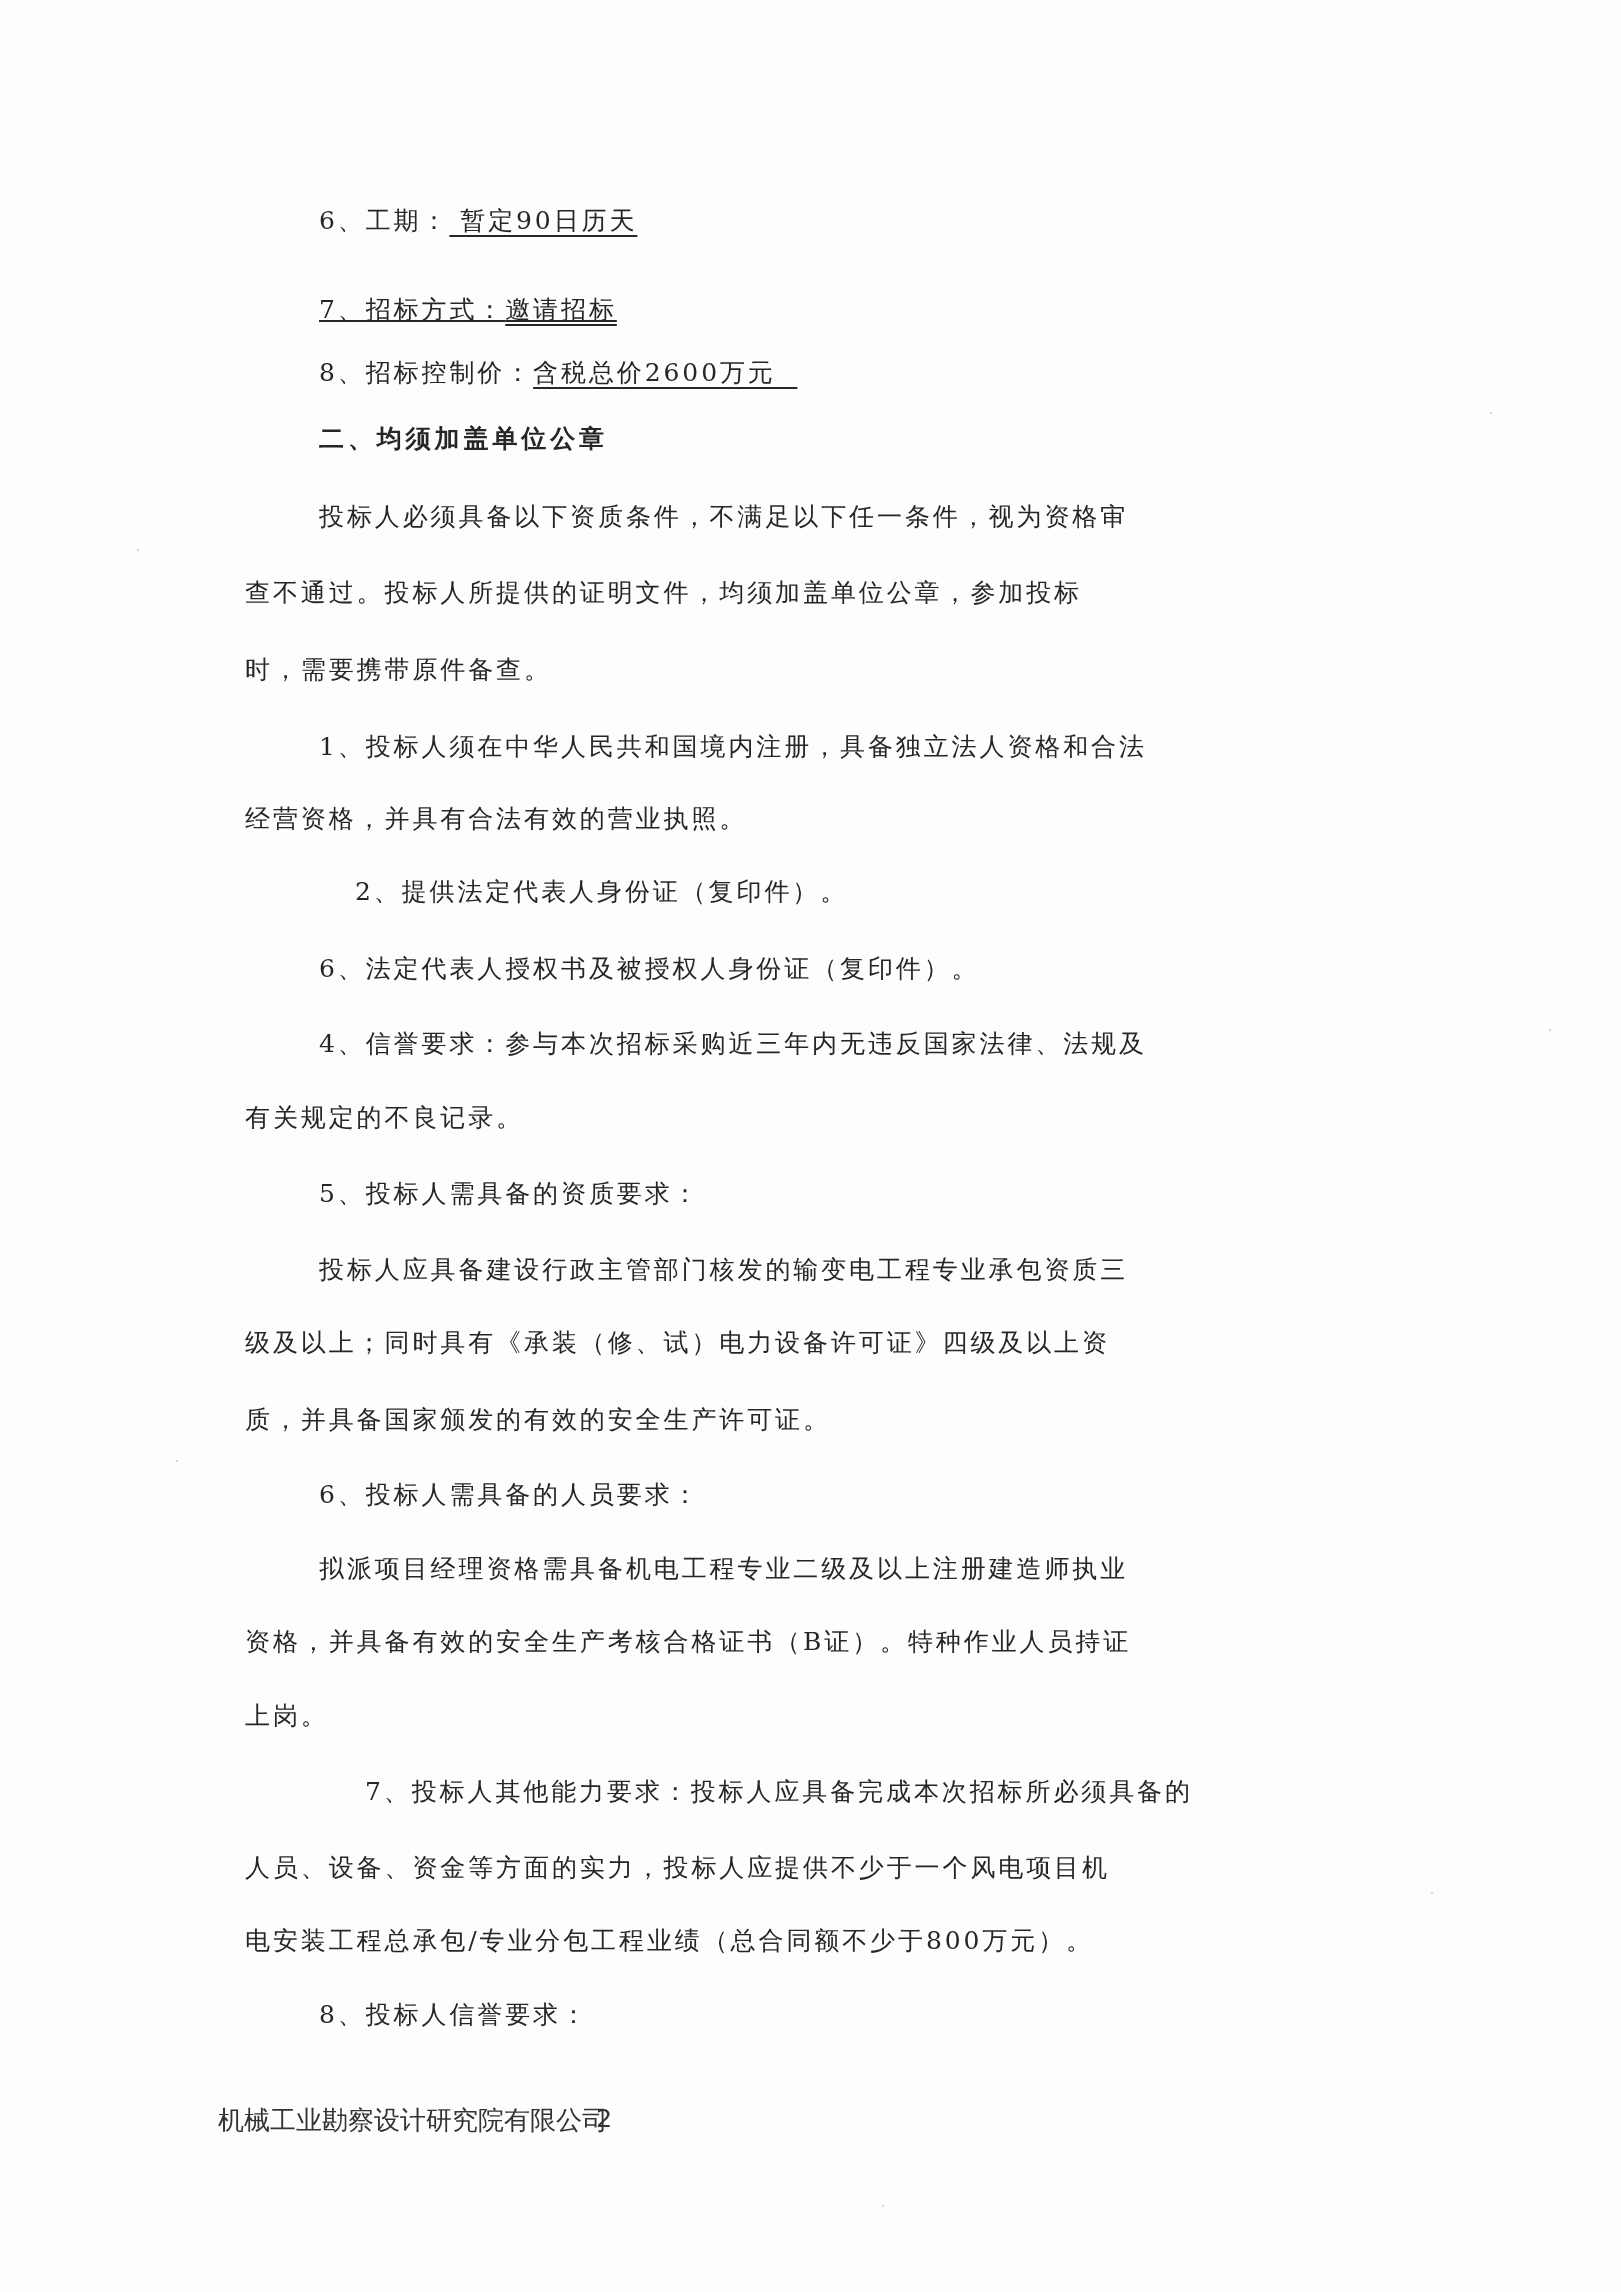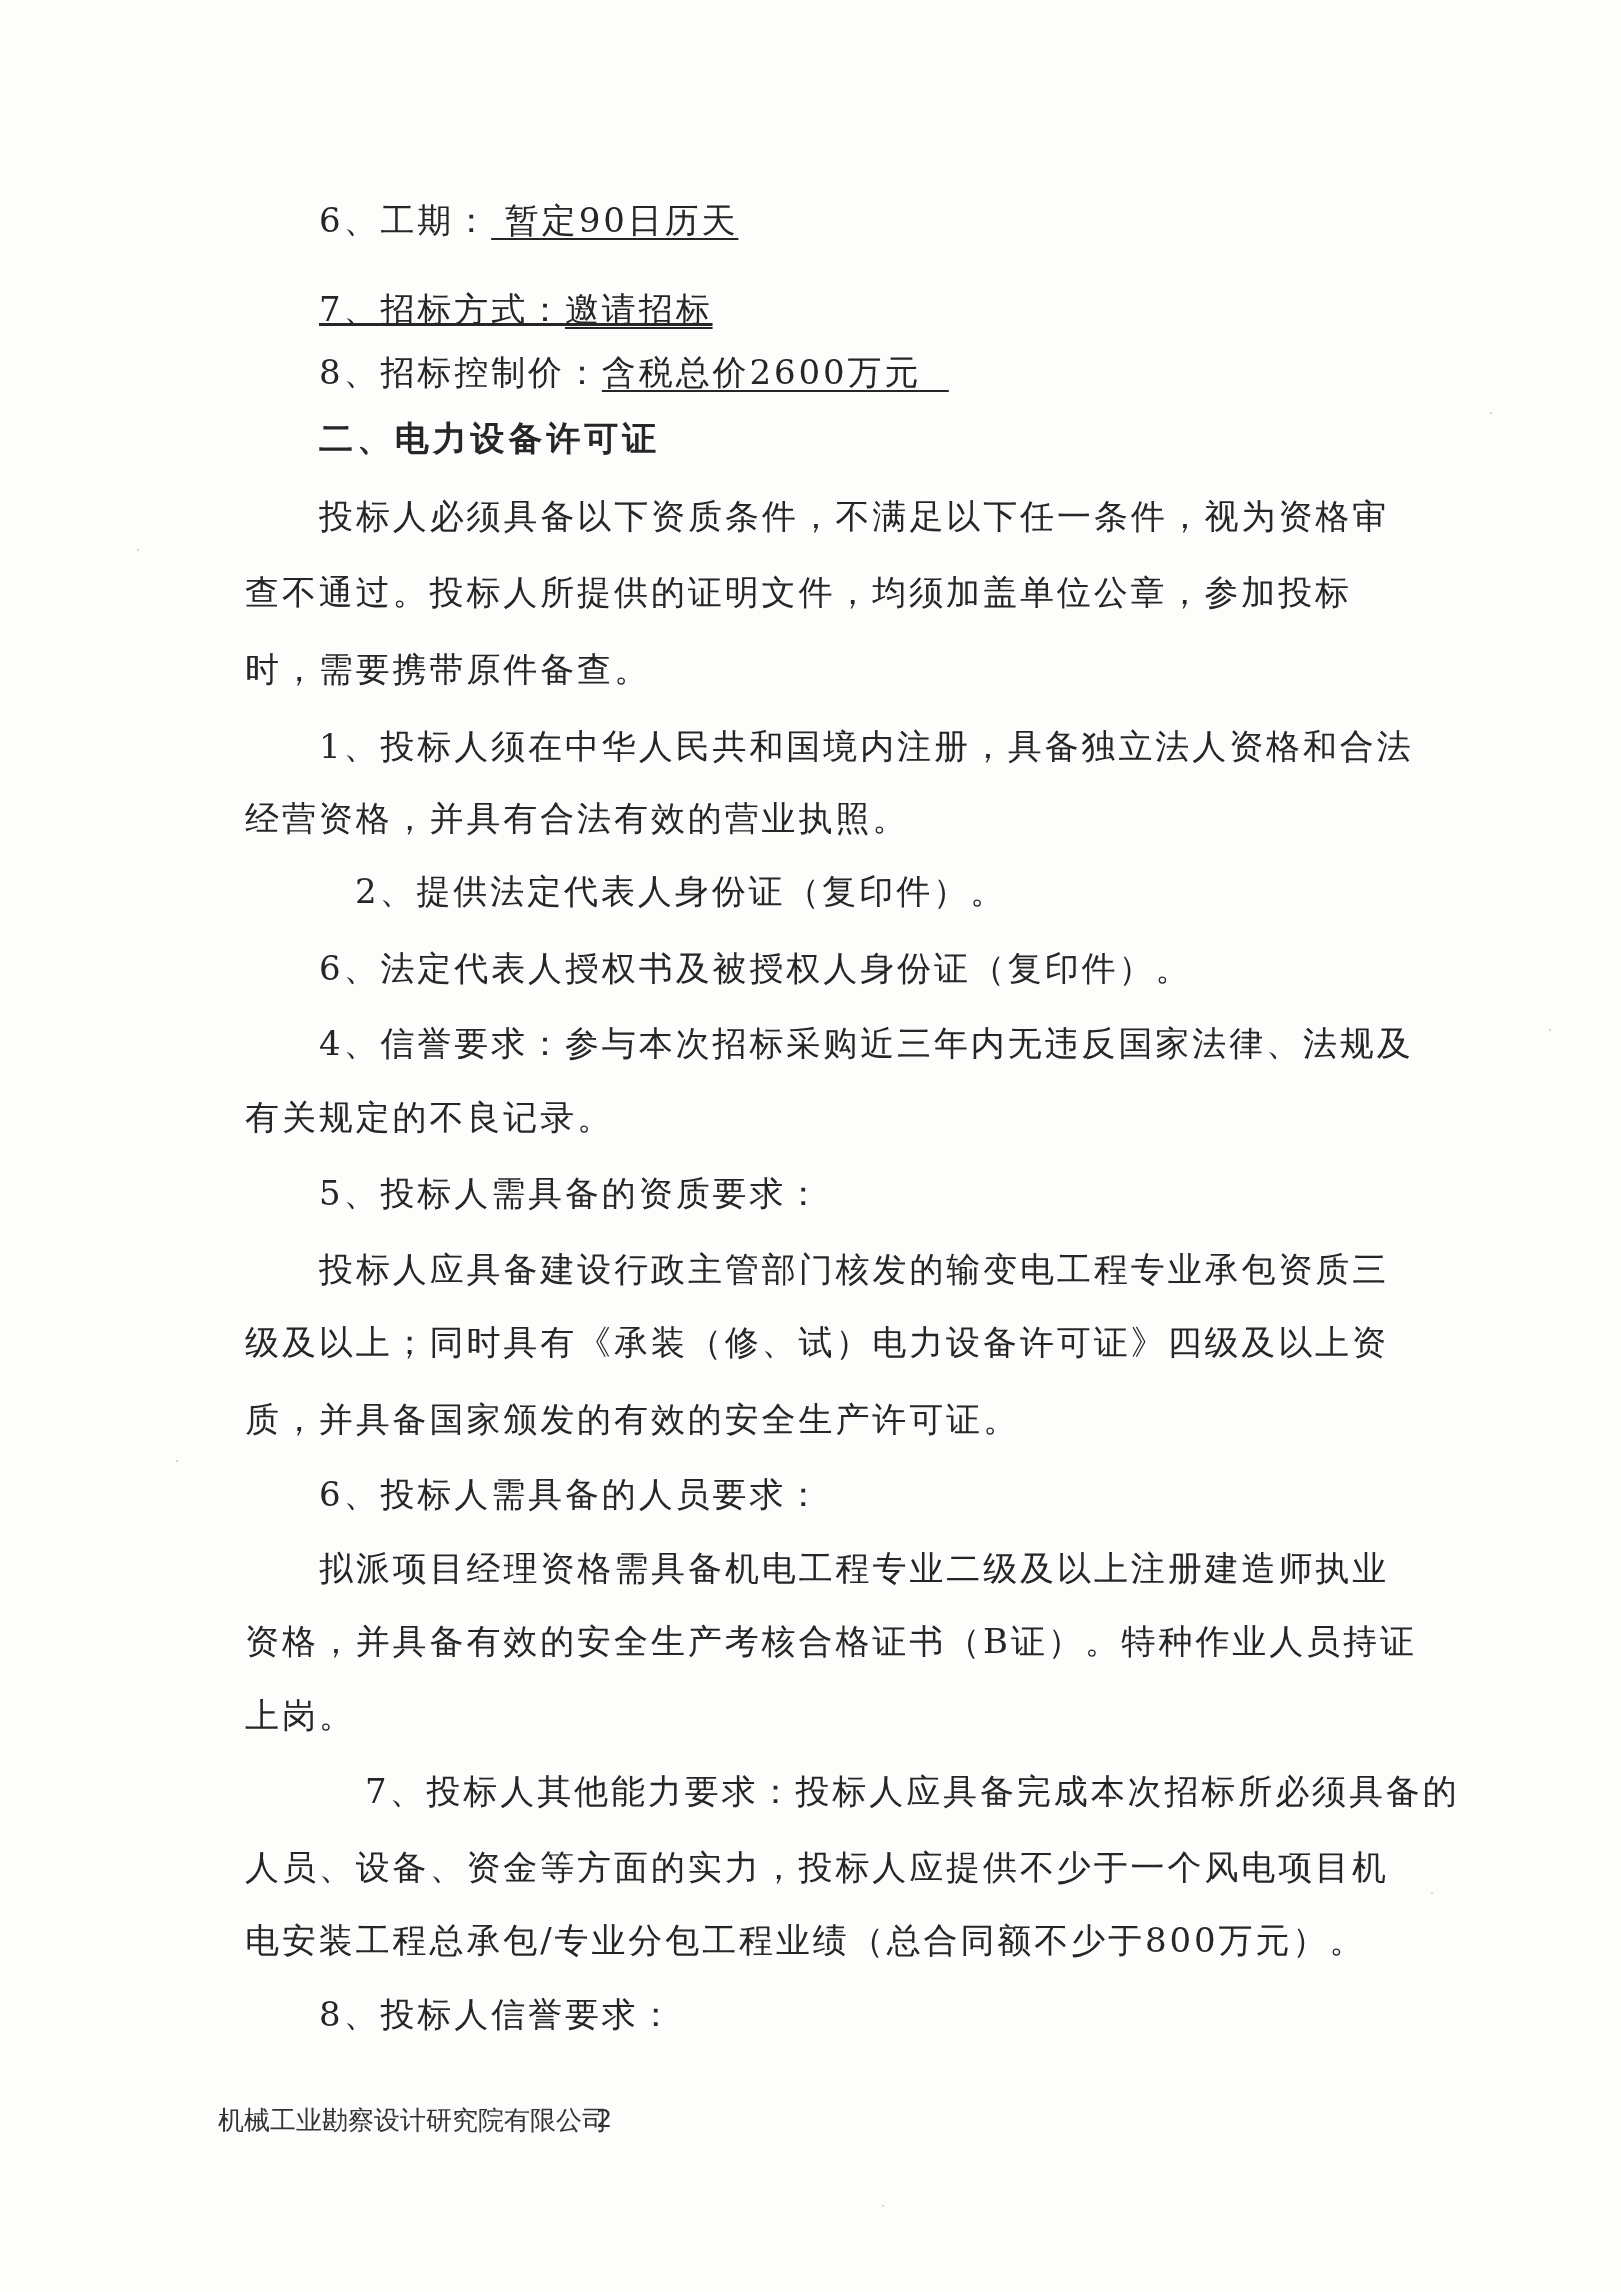--- a/index.html
+++ b/index.html
@@ -4,41 +4,41 @@
 <style>
   html, body { margin:0; padding:0; }
   body {
     width:1621px; height:2293px; position:relative; overflow:hidden;
     background:#fdfdfb;
     font-family: "DejaVu Serif", "Liberation Serif", serif;
     color:#262626;
   }
   .line {
     position:absolute; white-space:nowrap;
-    font-size:34px; line-height:43px; letter-spacing:2.9px;
+    font-size:25px; line-height:43px; letter-spacing:2.9px;
   }
   .u { text-decoration: underline; text-underline-offset:5.9px; text-decoration-thickness:2px; }
   .heading { font-weight:bold; font-family:"DejaVu Sans", sans-serif; letter-spacing:3.9px; }
   .footer { position:absolute; font-size:26px; font-family:"DejaVu Sans", sans-serif; color:#333; }
   .speck { position:absolute; width:2px; height:2px; background:#c8c8c8; border-radius:1px; }
 </style>
 </head>
 <body>
 
 <div class="line" style="left:319px; top:199px;">
   <span>6、工期：</span><span class="u"> 暂定90日历天</span>
 </div>
 <div class="line" style="left:319px; top:288px;text-decoration:underline;">
   <span>7、招标方式：</span><span class="u">邀请招标</span>
 </div>
 <div class="line" style="left:319px; top:351px;">
   <span>8、招标控制价：</span><span class="u" style="white-space:pre">含税总价2600万元  </span>
 </div>
 
-<div class="line heading" style="left:319px; top:417px;">二、电力设备许可证</div>
+<div class="line heading" style="left:319px; top:417px;">二、均须加盖单位公章</div>
 
 <div class="line" style="left:319px; top:495px;">投标人必须具备以下资质条件，不满足以下任一条件，视为资格审</div>
 <div class="line" style="left:245px; top:571px;">查不通过。投标人所提供的证明文件，均须加盖单位公章，参加投标</div>
 <div class="line" style="left:245px; top:648px;">时，需要携带原件备查。</div>
 
 <div class="line" style="left:319px; top:725px;">1、投标人须在中华人民共和国境内注册，具备独立法人资格和合法</div>
 <div class="line" style="left:245px; top:797px;">经营资格，并具有合法有效的营业执照。</div>
 
 <div class="line" style="left:319px; top:870px;margin-left:36px;">2、提供法定代表人身份证（复印件）。</div>
 

